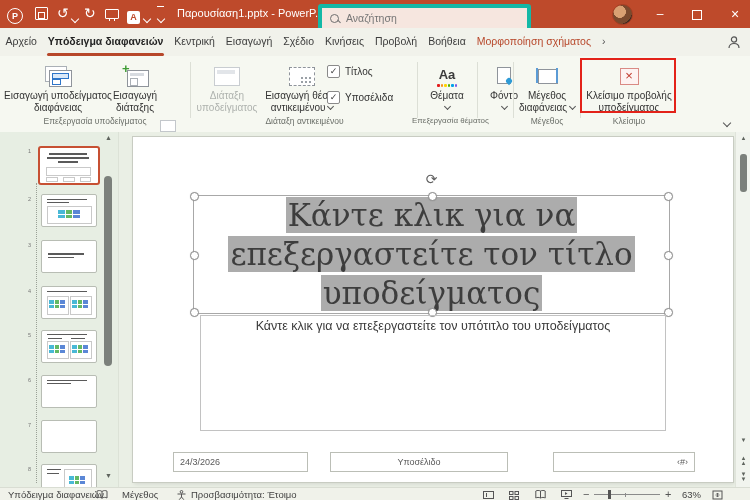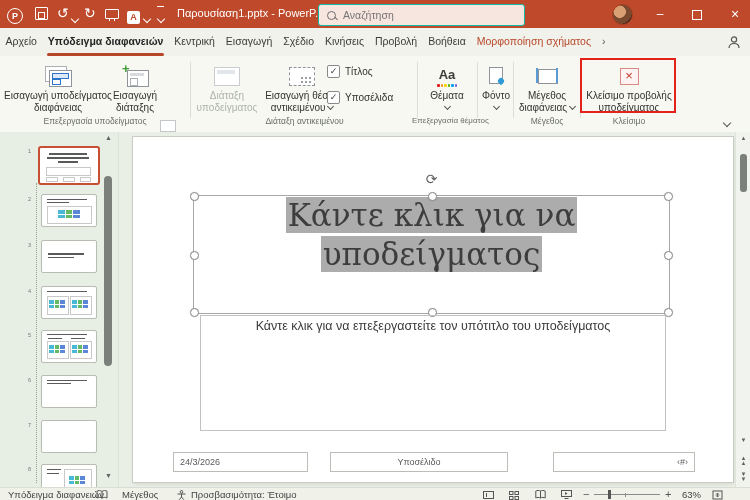--- a/index.html
+++ b/index.html
@@ -4,21 +4,21 @@
 <style>
   html,body{margin:0;padding:0;background:#d8d8d8;}
   #app{position:relative;width:750px;height:500px;background:#EAEFE5;overflow:hidden;
        font-family:"Liberation Sans",sans-serif;-webkit-font-smoothing:antialiased;}
   .abs{position:absolute;}
   
   .titlebar{position:absolute;left:0;top:0;width:750px;height:28px;background:#BE4A2B;}
   .tb-ic{position:absolute;top:5px;color:#fff;font-size:13px;line-height:18px;text-align:center;}
   .tb-title{position:absolute;left:177px;top:7px;color:#fff;font-size:11px;white-space:nowrap;}
   .searchbox{position:absolute;left:318px;top:4px;width:205px;height:20px;background:#F6E6DF;
-             border:1px solid #14b8a6;border-radius:3px;display:flex;align-items:center;}
+             border:4px solid #14b8a6;border-radius:3px;display:flex;align-items:center;}
   .searchbox input{border:none;background:transparent;outline:none;font-size:10.5px;color:#6b6b6b;
              font-family:"Liberation Sans",sans-serif;width:160px;}
   .mag{width:7px;height:7px;border:1.4px solid #6f6f6f;border-radius:50%;margin:0 5px 0 8px;position:relative;}
   .mag::after{content:"";position:absolute;left:6px;top:6px;width:4px;height:1.4px;background:#6f6f6f;transform:rotate(45deg);}
   .avatar{position:absolute;left:612px;top:4px;width:19px;height:19px;border-radius:50%;
           background:radial-gradient(circle at 35% 35%, #d9a173 0 35%, #7a4a2e 36% 70%, #3c2a20 71%);border:1px solid #a33d22;}
   .winbtn{position:absolute;top:0;width:28px;height:28px;color:#fff;text-align:center;line-height:28px;font-size:12px;}
   .maxglyph{display:inline-block;width:8px;height:8px;border:1px solid #fff;vertical-align:middle;}
   .qat-chev{display:inline-block;width:5px;height:5px;border-right:1.3px solid #fff;border-bottom:1.3px solid #fff;transform:rotate(45deg);}
   .monitor{display:inline-block;width:12px;height:8px;border:1.3px solid #fff;border-radius:1px;position:relative;}
@@ -225,21 +225,21 @@
               <i style="background:#7b5ce5;"></i>
             </span>
         </span>
       </div>
       <div class="rl">Θέματα</div>
       <div class="rl"><span class="chev"></span></div>
     </div>
     <div class="glabel" style="left:412px;width:68px;font-size:8px;">Επεξεργασία θέματος</div>
     <div class="gdiv" style="left:477px;"></div>
 
-    <div class="rbtn" style="left:479px;width:34px;">
+    <div class="rbtn" style="left:479px;width:34px;padding-left:8px;">
       <div class="ric">
         <span style="position:relative;width:16px;height:18px;display:inline-block;">
           <span class="slide-ic" style="position:absolute;left:1px;top:0;width:12px;height:15px;"></span>
           <span style="position:absolute;right:0;bottom:1px;width:6px;height:6px;background:#2e9bd6;border-radius:50% 50% 50% 0;transform:rotate(-45deg);"></span>
         </span>
       </div>
       <div class="rl">Φόντο</div>
       <div class="rl"><span class="chev"></span></div>
     </div>
     <div class="gdiv" style="left:513px;"></div>
@@ -349,20 +349,21 @@
       <span class="rotate">⟳</span>
       <span class="hnd" style="left:-4px;top:-4px;"></span>
       <span class="hnd" style="left:50%;top:-4px;margin-left:-4px;"></span>
       <span class="hnd" style="right:-4px;top:-4px;"></span>
       <span class="hnd" style="left:-4px;top:50%;margin-top:-4px;"></span>
       <span class="hnd" style="right:-4px;top:50%;margin-top:-4px;"></span>
       <span class="hnd" style="left:-4px;bottom:-4px;"></span>
       <span class="hnd" style="left:50%;bottom:-4px;margin-left:-4px;"></span>
       <span class="hnd" style="right:-4px;bottom:-4px;"></span>
       <span class="tl"><span>Κάντε κλικ για να</span></span>
+      <span class="tl"><span>επεξεργαστείτε τον τίτλο</span></span>
       <span class="tl"><span>υποδείγματος</span></span>
     </div>
 
     <div class="subbox">
       <span>Κάντε κλικ για να επεξεργαστείτε τον υπότιτλο του υποδείγματος</span>
     </div>
 
     <div class="fbox" style="left:40px;width:135px;padding-left:6px;">
       <span>24/3/2026</span>
     </div>

